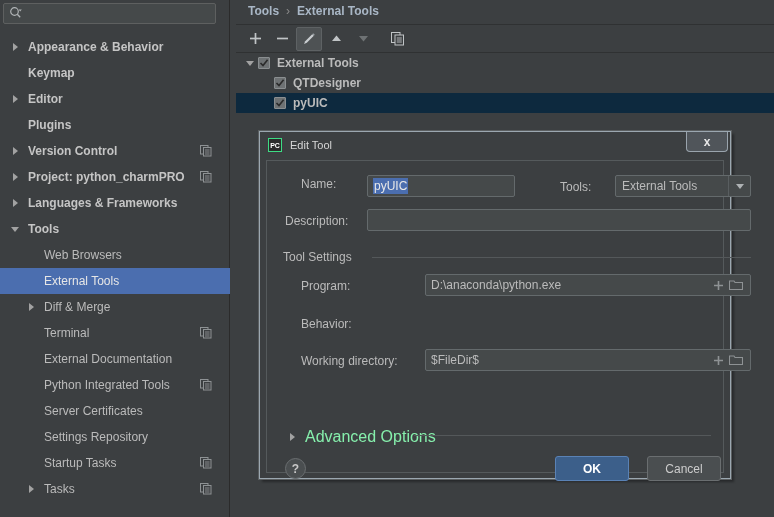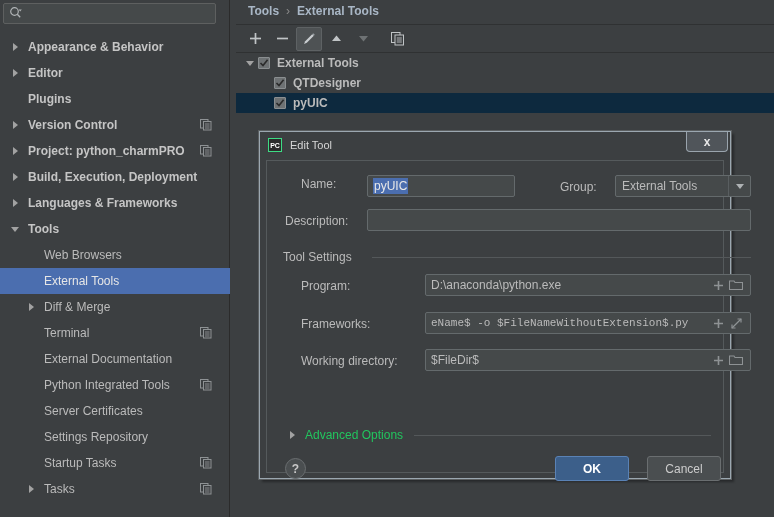--- a/index.html
+++ b/index.html
@@ -222,21 +222,21 @@
   }
   .grp-line {
     position: absolute;
     height: 1px; background: #54585a;
   }
   .plus-ico, .folder-ico, .expand-ico {
     width: 18px; height: 20px;
     display: flex; align-items: center; justify-content: center;
   }
   .adv-row { position: absolute; display: flex; align-items: center; }
-  .adv-label { font-size: 12px; color: #22c55e; margin-left: 6px; }
+  .adv-label { font-size: 16px; color: #86efac; margin-left: 6px; }
   .help-btn {
     position: absolute;
     width: 21px; height: 21px;
     border-radius: 50%;
     background: #4a4e50;
     border: 1px solid #6a6e70;
     display: flex; align-items: center; justify-content: center;
     font-size: 12px; color: #c8c8c8; font-weight: bold;
   }
   .btn {
@@ -277,20 +277,24 @@
     </div>
 
     <div class="tree" id="sidebar-tree">
         <div class="tree-row bold">
           <span class="arrow">
             <i class="tri-right"></i>
           </span>
           <span class="tree-label">Appearance &amp; Behavior</span>
         </div>
         <div class="tree-row bold">
+          <span class="arrow spacer"></span>
+          <span class="tree-label">Keymap</span>
+        </div>
+        <div class="tree-row bold">
           <span class="arrow">
             <i class="tri-right"></i>
           </span>
           <span class="tree-label">Editor</span>
         </div>
         <div class="tree-row bold">
           <span class="arrow spacer"></span>
           <span class="tree-label">Plugins</span>
         </div>
         <div class="tree-row bold">
@@ -311,26 +315,20 @@
             <i class="tri-right"></i>
           </span>
           <span class="tree-label">Project: python_charmPRO</span>
           <span class="copy-ico"><svg width="12" height="12" viewBox="0 0 12 12">
   <rect x="0.5" y="0.5" width="7.5" height="8.5" fill="none" stroke="#8e9294" stroke-width="1"></rect>
   <rect x="3.5" y="2.5" width="7.5" height="8.5" fill="#3c3f41" stroke="#8e9294" stroke-width="1"></rect>
   <line x1="5" y1="5" x2="9.5" y2="5" stroke="#8e9294" stroke-width="0.9"></line>
   <line x1="5" y1="7" x2="9.5" y2="7" stroke="#8e9294" stroke-width="0.9"></line>
   <line x1="5" y1="9" x2="9.5" y2="9" stroke="#8e9294" stroke-width="0.9"></line>
 </svg></span>
-        </div>
-        <div class="tree-row bold">
-          <span class="arrow">
-            <i class="tri-right"></i>
-          </span>
-          <span class="tree-label">Build, Execution, Deployment</span>
         </div>
         <div class="tree-row bold">
           <span class="arrow">
             <i class="tri-right"></i>
           </span>
           <span class="tree-label">Languages &amp; Frameworks</span>
         </div>
         <div class="tree-row bold">
           <span class="arrow">
             <i class="tri-down"></i>
@@ -517,21 +515,21 @@
     </div>
 
     <div class="dlg-body">
 
       <div class="frow" style="left:18px; top:16px;">
         <span class="flabel" style="width:68px;">Name:</span>
       </div>
       <div class="field" style="position:absolute; left:100px; top:14px; width:148px;">
         <span class="sel-text">pyUIC</span>
       </div>
-      <span class="flabel" style="position:absolute; left:293px; top:19px;">Group:</span>
+      <span class="flabel" style="position:absolute; left:293px; top:19px;">Tools:</span>
       <div class="combo" style="position:absolute; left:348px; top:14px; width:136px;">
         <span class="cval">External Tools</span>
         <span class="carrow">
             <i class="tri-down-sm"></i>
           </span>
       </div>
 
       <span class="flabel" style="position:absolute; left:18px; top:53px;">Description:</span>
       <div class="field" style="position:absolute; left:100px; top:48px; width:384px;">
         <span></span>
@@ -549,37 +547,21 @@
             <line x1="1" y1="5.5" x2="10" y2="5.5" stroke="#8e9294" stroke-width="1.6"></line>
           </svg>
         </span>
         <span class="folder-ico">
           <svg width="14" height="12" viewBox="0 0 14 12">
             <path d="M0.5 2 L5 2 L6 3.5 L13.5 3.5 L13.5 10.5 L0.5 10.5 Z" fill="none" stroke="#8e9294" stroke-width="1.1"></path>
           </svg>
         </span>
       </div>
 
-      <span class="flabel" style="position:absolute; left:34px; top:156px;">Frameworks:</span>
-      <div class="field mono" style="position:absolute; left:158px; top:151px; width:326px;">
-        <span style="flex:1; overflow:hidden; white-space:nowrap; direction:rtl; text-align:left;">eName$ -o $FileNameWithoutExtension$.py</span>
-        <span class="plus-ico">
-          <svg width="11" height="11" viewBox="0 0 11 11">
-            <line x1="5.5" y1="1" x2="5.5" y2="10" stroke="#8e9294" stroke-width="1.6"></line>
-            <line x1="1" y1="5.5" x2="10" y2="5.5" stroke="#8e9294" stroke-width="1.6"></line>
-          </svg>
-        </span>
-        <span class="expand-ico">
-          <svg width="13" height="13" viewBox="0 0 13 13">
-            <line x1="2" y1="11" x2="11" y2="2" stroke="#8e9294" stroke-width="1.2"></line>
-            <path d="M7.5 2 L11 2 L11 5.5" fill="none" stroke="#8e9294" stroke-width="1.2"></path>
-            <path d="M5.5 11 L2 11 L2 7.5" fill="none" stroke="#8e9294" stroke-width="1.2"></path>
-          </svg>
-        </span>
-      </div>
+      <span class="flabel" style="position:absolute; left:34px; top:156px;">Behavior:</span>
 
       <span class="flabel" style="position:absolute; left:34px; top:193px;">Working directory:</span>
       <div class="field" style="position:absolute; left:158px; top:188px; width:326px;justify-content:space-between;">
         <span style="flex:1; overflow:hidden; white-space:nowrap;">$FileDir$</span>
         <span class="plus-ico">
           <svg width="11" height="11" viewBox="0 0 11 11">
             <line x1="5.5" y1="1" x2="5.5" y2="10" stroke="#8e9294" stroke-width="1.6"></line>
             <line x1="1" y1="5.5" x2="10" y2="5.5" stroke="#8e9294" stroke-width="1.6"></line>
           </svg>
         </span>

